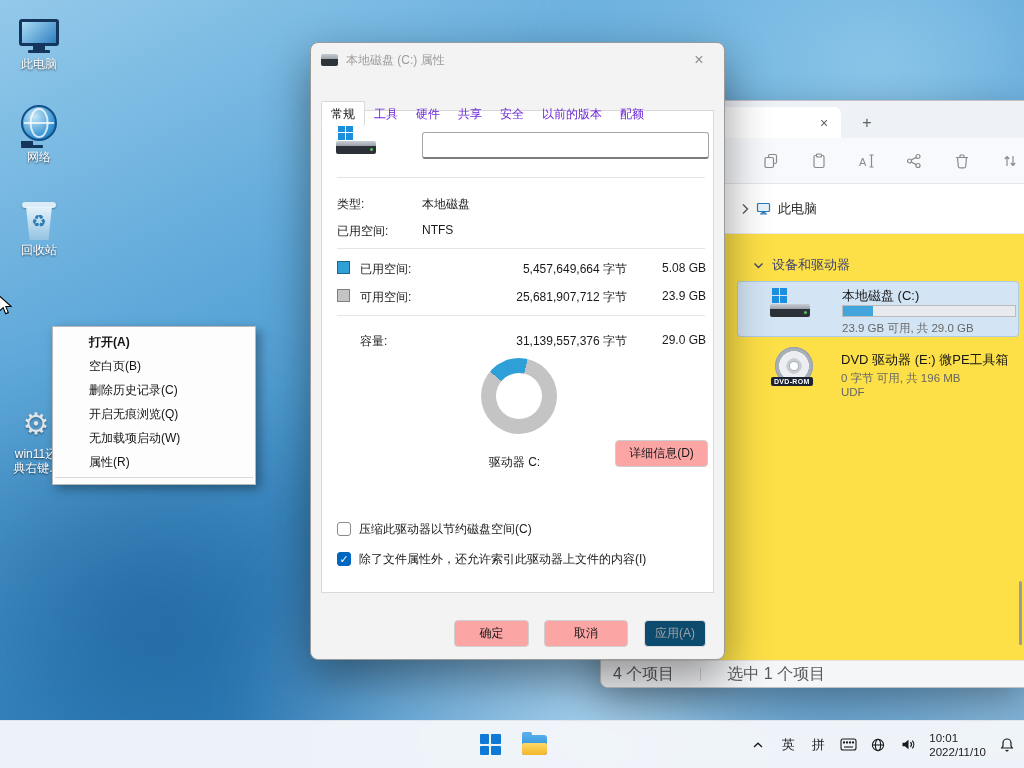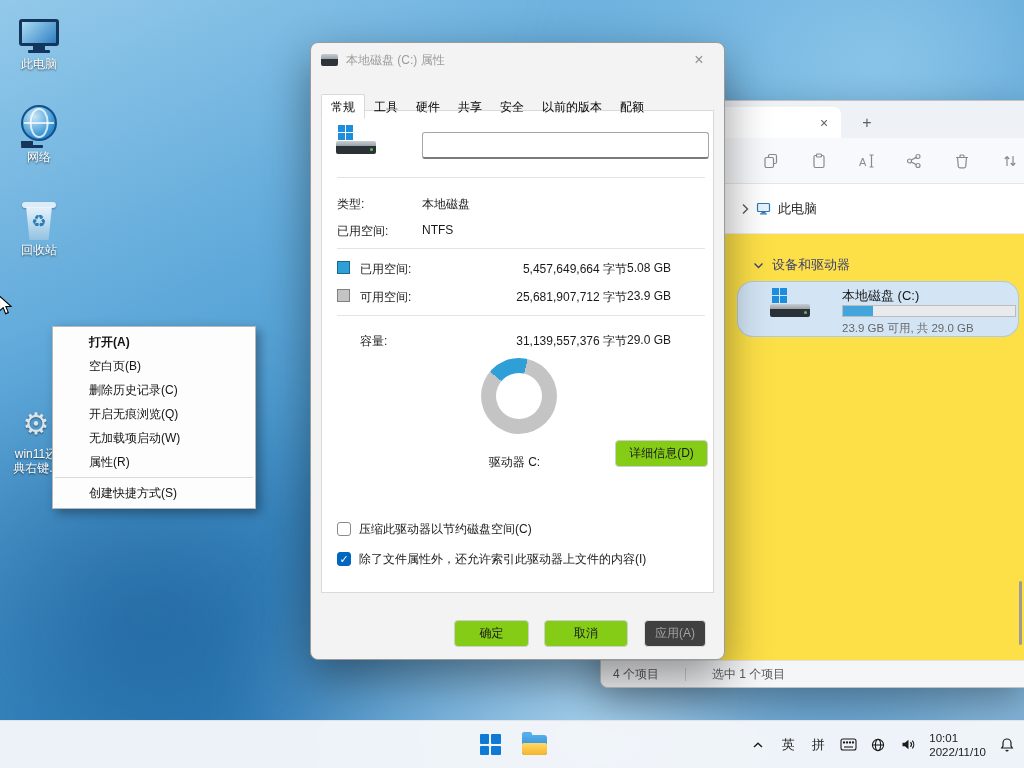--- a/index.html
+++ b/index.html
@@ -46,77 +46,77 @@
 
 
 .dlg{position:absolute;left:310px;top:42px;width:415px;height:618px;background:#f3f3f3;border:1px solid #9a9a9a;border-radius:8px;box-shadow:0 18px 46px rgba(0,0,0,.42);z-index:30}
 .dlg-title{position:absolute;left:0;right:0;top:0;height:34px;display:flex;align-items:center;padding:0 10px}
 .dlg-title .ttl{flex:1;color:#9c9c9c;font-size:12px;margin-left:8px;white-space:nowrap;overflow:hidden}
 .dlg-close{width:30px;height:24px;display:flex;align-items:center;justify-content:center;color:#8f8f8f;font-size:16px;border-radius:4px}
 .dlg-close::before{content:"×"}
 .minidrive{width:17px;height:12px}
 .minidrive .t{height:5px;background:linear-gradient(180deg,#c6ccd2,#9aa2aa);border-radius:2px 2px 0 0}
 .minidrive .b{height:7px;background:#2f343a;border-radius:0 0 2px 2px}
-.tabs{position:absolute;left:10px;top:50px;right:10px;height:25px;display:flex;align-items:flex-end;z-index:3}
-.tab{height:21px;line-height:21px;padding:0 9px;font-size:12px;color:#000000;white-space:nowrap}
+.tabs{position:absolute;left:10px;top:57px;right:10px;height:25px;display:flex;align-items:flex-end;z-index:3}
+.tab{height:21px;line-height:21px;padding:0 9px;font-size:12px;color:#6d28d9;white-space:nowrap}
 .tab.active{height:25px;line-height:25px;background:#fff;border:1px solid #d9d9d9;border-bottom:1px solid #fff;margin-bottom:-1px;border-radius:2px 2px 0 0;color:#111}
 .page{position:absolute;left:10px;right:10px;top:67px;height:483px;background:#fff;border:1px solid #d9d9d9}
 .drive-lg{position:absolute;left:14px;top:14px;width:44px}
 .wflag{display:grid;grid-template-columns:7px 7px;grid-template-rows:7px 7px;gap:1px;margin-left:2px}
 .wflag i{background:#1d8ede}
 .slab{width:40px;height:13px;margin-top:1px}
 .slab .t{height:5px;background:linear-gradient(180deg,#c9ced4,#9aa1a9);border-radius:2px 2px 0 0}
 .slab .b{height:8px;background:#2c3137;border-radius:0 0 2px 2px;position:relative}
 .slab .b::after{content:"";position:absolute;right:3px;top:2px;width:3px;height:3px;border-radius:50%;background:#57c25a}
 .vol-input{position:absolute;left:100px;top:21px;width:287px;height:27px;border:1px solid #a6a6a6;border-bottom:2px solid #7b7b7b;border-radius:3px;background:#fff;font:12px "Liberation Sans",sans-serif;padding:0 8px;outline:none}
 .hline{position:absolute;left:15px;right:8px;height:1px;background:#e4e4e4}
 .prow{position:absolute;left:15px;width:355px;height:16px}
 .prow .sq{position:absolute;left:0;top:1px;width:13px;height:13px;border:1px solid rgba(0,0,0,.35)}
 .prow .rl{position:absolute;left:23px;top:1px}
 .prow .rl0{position:absolute;left:0;top:1px}
 .prow .vv{position:absolute;left:85px;top:1px}
 .prow .bytes{position:absolute;left:80px;top:1px;width:210px;text-align:right}
-.prow .gb{position:absolute;left:290px;top:1px;width:65px;}
+.prow .gb{position:absolute;left:304px;top:1px;width:65px;text-align:right}
 .donut{position:absolute;left:159px;top:247px;width:76px;height:76px;border-radius:50%;
   background:conic-gradient(from -50deg,#2f9fd8 0 63deg,#c4c4c4 63deg 360deg)}
 .donut::after{content:"";position:absolute;inset:15px;background:#fff;border-radius:50%}
 .drive-cap{position:absolute;left:110px;top:343px;width:165px;text-align:center}
-.btn{position:absolute;height:27px;background:#84cc16;border:1px solid #cfcfcf;border-radius:4px;font-size:12px;color:#1a1a1a;display:flex;align-items:center;justify-content:center}
-.btn.disabled{color:#a0a0a0;background:#404040;border-color:#dedede}
+.btn{position:absolute;height:27px;background:#fca5a5;border:1px solid #cfcfcf;border-radius:4px;font-size:12px;color:#1a1a1a;display:flex;align-items:center;justify-content:center}
+.btn.disabled{color:#a0a0a0;background:#0c4a6e;border-color:#dedede}
 .cbrow{position:absolute;left:15px;display:flex;align-items:center;gap:8px;height:16px;white-space:nowrap}
 .cbbox{width:14px;height:14px;border:1px solid #8a8a8a;border-radius:3px;background:#fff;flex:0 0 auto}
 .cbbox.checked{background:#0067c0;border-color:#0067c0;color:#fff;display:flex;align-items:center;justify-content:center;font-size:11px}
 .cbbox.checked::before{content:"✓"}
 
 
 .exp{position:absolute;left:600px;top:100px;width:424px;height:588px;background:#fff;border:1px solid #c2c2c2;border-right:none;border-radius:8px 0 0 8px;box-shadow:0 14px 38px rgba(0,0,0,.32);z-index:10;overflow:hidden}
 .exp-tabs{height:37px;background:#eef1f6;display:flex;align-items:flex-end;padding-left:8px}
 .exp-tab{width:232px;height:31px;background:#fff;border-radius:7px 7px 0 0;display:flex;align-items:center;justify-content:flex-end;padding:0 8px}
 .exp-tab-close{width:18px;height:18px;border-radius:4px;display:flex;align-items:center;justify-content:center;color:#5f5f5f;font-size:14px}
 .exp-tab-close::before{content:"×"}
 .exp-newtab{width:24px;height:24px;margin:0 0 3px 14px;border-radius:4px;display:flex;align-items:center;justify-content:center;color:#5f5f5f;font-size:16px}
 .exp-newtab::before{content:"+"}
 .exp-toolbar{height:46px;background:#f7f9fc;border-bottom:1px solid #e6e6e6;display:flex;align-items:center;gap:20px;padding-left:156px}
 .tbtn{width:28px;height:28px;border-radius:4px;display:flex;align-items:center;justify-content:center}
 .exp-addr{height:50px;background:#fff;border-bottom:1px solid #ececec;display:flex;align-items:center;gap:7px;padding-left:140px;color:#2a2a2a;font-size:13px}
 .exp-body{position:absolute;left:0;right:0;top:133px;bottom:27px;background:#fde047}
 .exp-group{position:absolute;left:152px;top:22px;display:flex;align-items:center;gap:8px;color:#3f4470;font-size:13px}
-.exp-item{position:absolute;left:136px;width:282px;border-radius:16px}
+.exp-item{position:absolute;left:136px;width:282px;border-radius:4px}
 .exp-item.selected{background:#d3e5f5;border:1px solid rgba(60,120,180,.25)}
 .exp-item .nm{position:absolute;left:104px;top:5px;font-size:13px;color:#161616;white-space:nowrap}
 .usage{position:absolute;left:104px;top:23px;width:174px;height:12px;background:#e8eaed;border:1px solid #bcbcbc}
 .usage .fill{height:100%;background:#42a5dc;width:17.5%}
 .exp-item .dt{position:absolute;left:104px;font-size:11.5px;color:#666}
 .expdrv{position:absolute;left:32px;top:6px;width:44px}
 .disc{position:absolute;left:38px;top:4px;width:38px;height:38px;border-radius:50%;box-shadow:inset 0 0 0 1px #9aa1a8;
   background:radial-gradient(circle,#fff 0 13%,#c8cdd3 14% 28%,#eceef1 29% 55%,#a7afb7 56% 100%)}
 .disc::after{content:"";position:absolute;left:50%;top:50%;width:8px;height:8px;transform:translate(-50%,-50%);border-radius:50%;background:#fff;box-shadow:0 0 0 1px #aab0b6}
 .dvd-badge{position:absolute;left:34px;top:34px;background:#1b2430;color:#fff;font-size:7px;font-weight:700;padding:1px 3px;border-radius:2px;letter-spacing:.3px}
 .exp-scroll{position:absolute;right:2px;top:347px;width:3px;height:64px;background:#9a9a9a;border-radius:2px}
-.exp-status{position:absolute;left:0;right:0;bottom:0;height:27px;background:#f5f6f8;border-top:1px solid #e2e2e2;display:flex;align-items:center;gap:26px;padding-left:12px;color:#5a5a5a;font-size:12px}
+.exp-status{position:absolute;left:0;right:0;bottom:0;height:27px;background:#f5f6f8;border-top:1px solid #e2e2e2;display:flex;align-items:center;gap:26px;padding-left:12px;color:#5a5a5a;font-size:16px}
 .exp-status .vdiv{width:1px;height:13px;background:#cfcfcf}
 
 
 .taskbar{position:absolute;left:0;right:0;bottom:0;height:48px;background:rgba(243,246,250,.97);border-top:1px solid rgba(0,0,0,.06);z-index:70}
 .tb-center{position:absolute;left:50%;top:0;bottom:0;transform:translateX(-50%);display:flex;align-items:center;gap:4px}
 .tb-btn{width:40px;height:40px;border-radius:5px;display:flex;align-items:center;justify-content:center}
 .winlogo{width:21px;height:21px;display:grid;grid-template-columns:9.5px 9.5px;grid-template-rows:9.5px 9.5px;gap:2px}
 .winlogo i{background:#0e7ad6;border-radius:1px}
 .folder{width:25px;height:20px;position:relative}
 .folder .bk{position:absolute;inset:0;background:linear-gradient(180deg,#55aeea,#1f7fd0);border-radius:3px}
@@ -258,20 +258,27 @@
               <div class="t"></div>
               <div class="b"></div>
             </div>
         </div>
         <div class="nm">本地磁盘 (C:)</div>
         <div class="usage">
             <div class="fill" style="width: 17.5%;"></div>
           </div>
         <div class="dt" style="top:39px">23.9 GB 可用, 共 29.0 GB</div>
       </div>
+      <div class="exp-item" style="top:109px;height:60px">
+        <div class="disc"></div>
+        <div class="dvd-badge">DVD-ROM</div>
+        <div class="nm" style="top:8px">DVD 驱动器 (E:) 微PE工具箱</div>
+        <div class="dt" style="top:28px">0 字节 可用, 共 196 MB</div>
+        <div class="dt" style="top:43px">UDF</div>
+      </div>
       <div class="exp-scroll"></div>
     </div>
     <div class="exp-status">
       <span>4 个项目</span>
       <span class="vdiv"></span>
       <span>选中 1 个项目</span>
     </div>
   </div>
 
   <div class="dlg">
@@ -352,21 +359,20 @@
   </div>
 
   <div class="ctx">
     <div class="mi bold">打开(A)</div>
     <div class="mi">空白页(B)</div>
     <div class="mi">删除历史记录(C)</div>
     <div class="mi">开启无痕浏览(Q)</div>
     <div class="mi">无加载项启动(W)</div>
     <div class="mi">属性(R)</div>
     <div class="sep"></div>
-    <div class="mi">创建快捷方式(S)</div>
   </div>
 
   <div class="taskbar">
     <div class="tb-center">
       <div class="tb-btn">
         <div class="winlogo">
             <i></i>
             <i></i>
             <i></i>
             <i></i>

